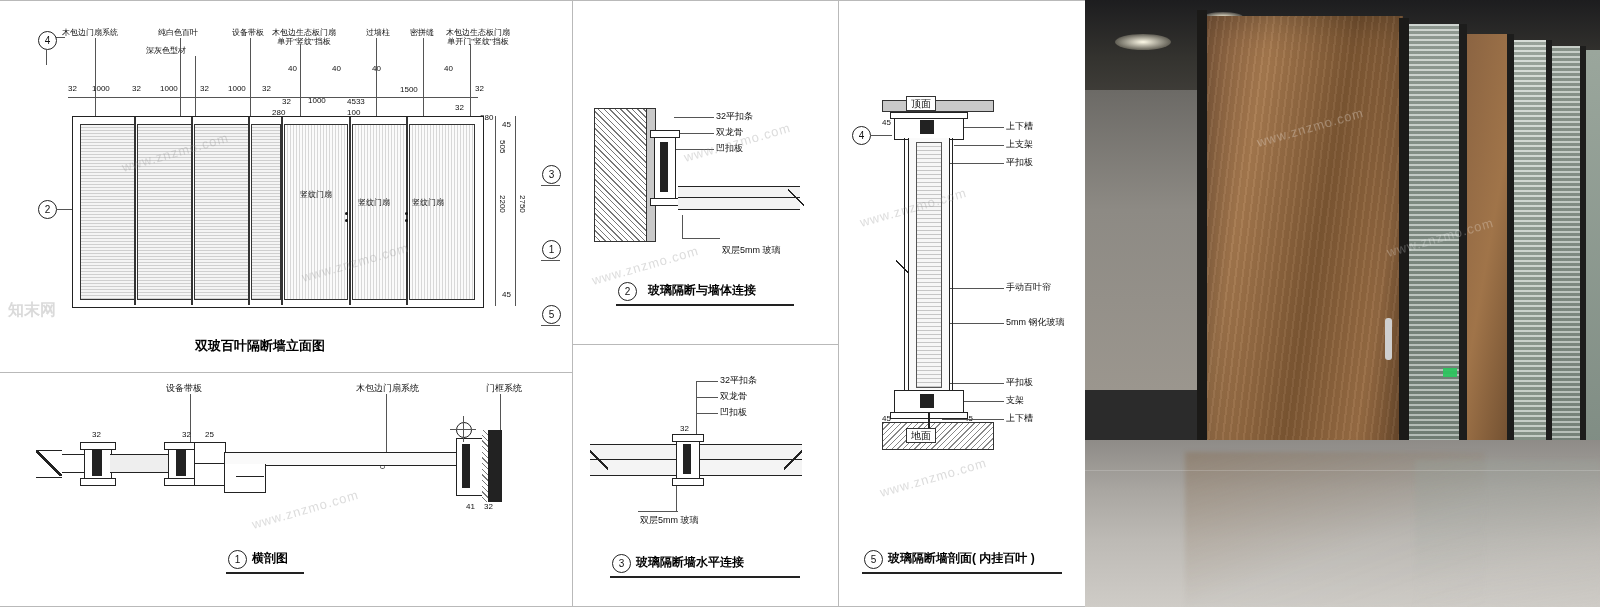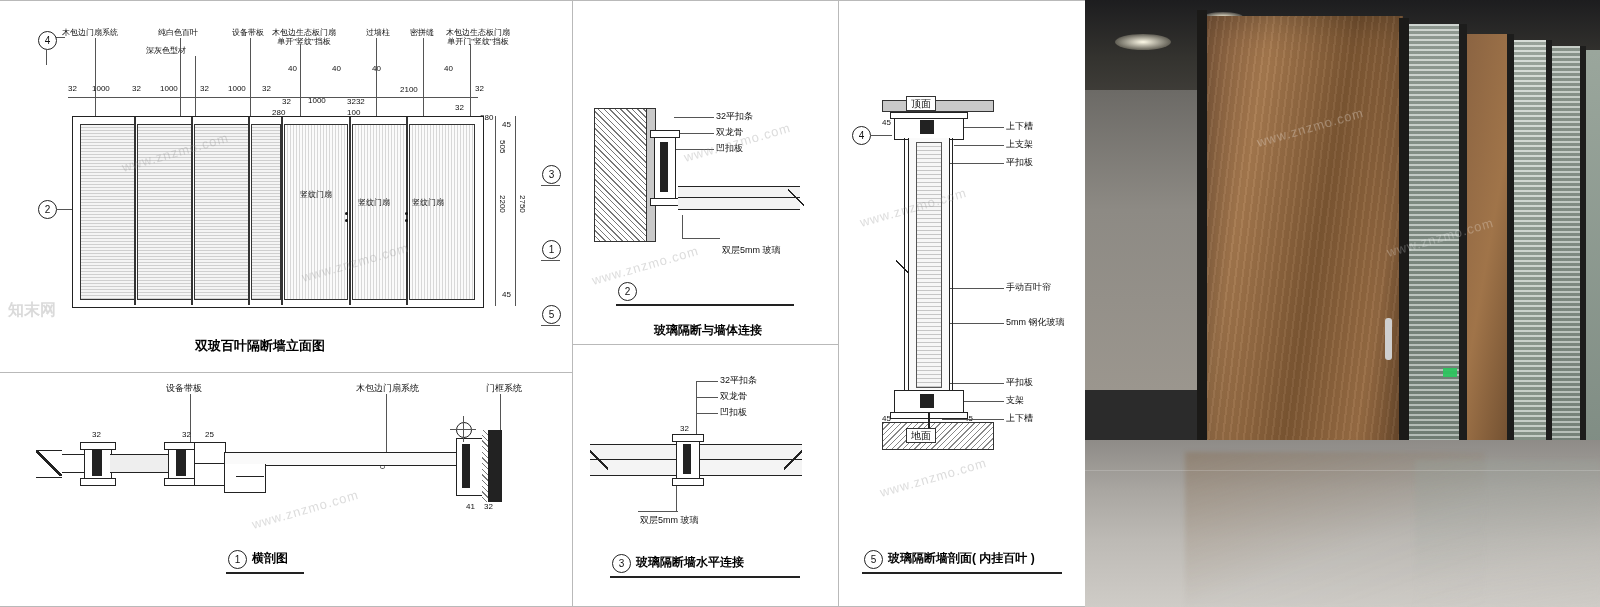--- a/index.html
+++ b/index.html
@@ -90,25 +90,25 @@
     <div class="dim" style="left:475px;top:84px;">32</div>
 
     <div class="dim" style="left:288px;top:64px;">40</div>
     <div class="dim" style="left:332px;top:64px;">40</div>
     <div class="dim" style="left:372px;top:64px;">40</div>
     <div class="dim" style="left:444px;top:64px;">40</div>
 
     <div class="dim" style="left:282px;top:97px;">32</div>
     <div class="dim" style="left:272px;top:108px;">280</div>
     <div class="dim" style="left:347px;top:108px;">100</div>
-    <div class="dim" style="left:347px;top:97px;">3232</div>
+    <div class="dim" style="left:347px;top:97px;">4533</div>
     <div class="dim" style="left:362px;top:118px;">150</div>
     <div class="dim" style="left:395px;top:118px;">1200</div>
     <div class="dim" style="left:440px;top:118px;">150</div>
-    <div class="dim" style="left:400px;top:85px;">2100</div>
+    <div class="dim" style="left:400px;top:85px;">1500</div>
     <div class="dim" style="left:455px;top:103px;">32</div>
     <div class="dim" style="left:480px;top:113px;">280</div>
 
     <div class="ln hln thin" style="left:68px;top:97px;width:410px;"></div>
     <div class="ln hln thin" style="left:344px;top:118px;width:140px;"></div>
 
     <div class="circnum" style="left:38px;top:31px;">4</div>
     <div class="ln hln thin" style="left:46px;top:50px;height:1px;width:1px;"></div>
     <div class="ln vln thin" style="left:46px;top:49px;height:16px;"></div>
 
@@ -241,21 +241,21 @@
     <div class="profile" style="left:82px;top:136px;width:20px;height:62px;"></div>
     <div class="blk" style="left:88px;top:142px;width:8px;height:50px;"></div>
     <div class="profile" style="left:78px;top:130px;width:28px;height:6px;"></div>
     <div class="profile" style="left:78px;top:198px;width:28px;height:6px;"></div>
 
     <div class="abs" style="left:106px;top:186px;width:122px;height:22px;border-top:1px solid #222;border-bottom:1px solid #222;background:#f2f2f2;"></div>
     <div class="ln hln" style="left:106px;top:197px;width:122px;"></div>
     <div class="abs" style="left:216px;top:186px;width:16px;height:22px;background:linear-gradient(45deg,transparent 45%,#222 45%,#222 52%,transparent 52%);"></div>
 
     <div class="circnum" style="left:46px;top:282px;">2</div>
-    <div class="capsm" style="left:82px;top:282px;margin-top:40px;">玻璃隔断与墙体连接</div>
+    <div class="capsm" style="left:76px;top:282px;">玻璃隔断与墙体连接</div>
     <div class="ln hln" style="left:44px;top:304px;width:178px;height:2px;"></div>
 
     <div class="wm" style="left:110px;top:135px;">www.znzmo.com</div>
     <div class="wm" style="left:18px;top:258px;">www.znzmo.com</div>
   </div>
 
   <div class="abs" style="left:572px;top:344px;width:266px;height:263px;">
 
     <div class="lbl" style="left:148px;top:32px;">32平扣条</div>
     <div class="lbl" style="left:148px;top:48px;">双龙骨</div>

